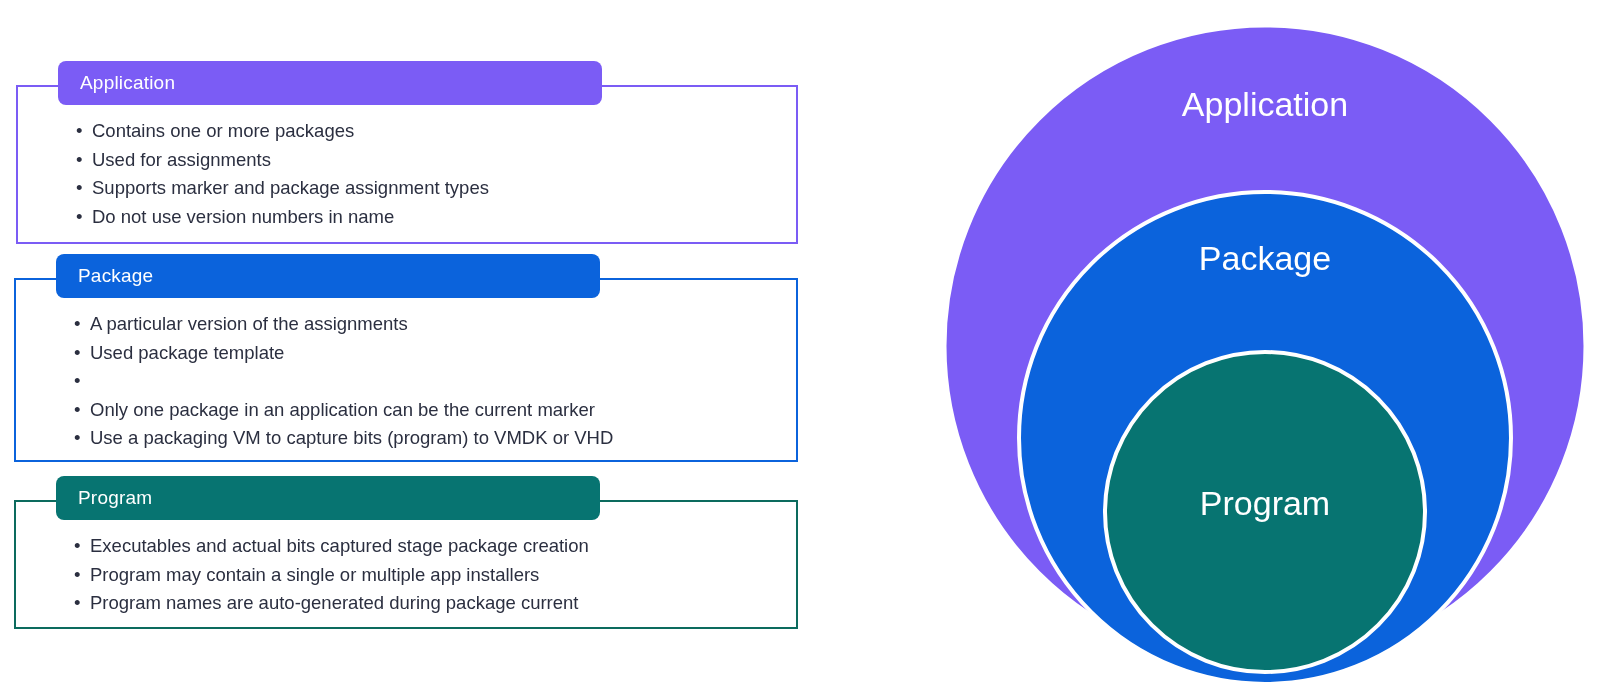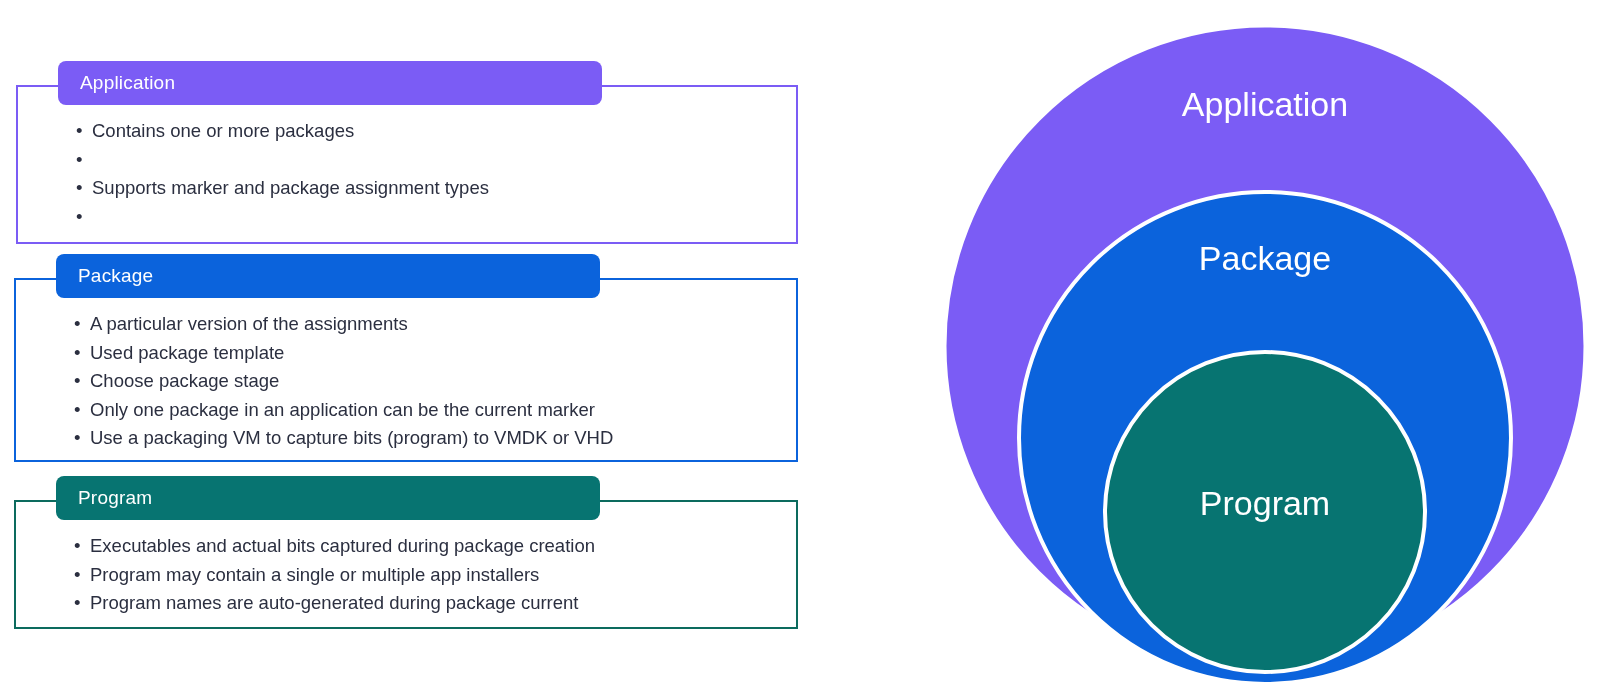--- a/index.html
+++ b/index.html
@@ -124,69 +124,70 @@
     <div class="group-header">
       <span>Application</span>
     </div>
     <div class="group-body">
       <div class="bullet-row">
         <span class="bullet-dot">•</span>
         <span class="bullet-text">Contains one or more packages</span>
       </div>
       <div class="bullet-row">
         <span class="bullet-dot">•</span>
+        <span class="bullet-text">Used for assignments</span>
       </div>
       <div class="bullet-row">
         <span class="bullet-dot">•</span>
         <span class="bullet-text">Supports marker and package assignment types</span>
       </div>
       <div class="bullet-row">
         <span class="bullet-dot">•</span>
+        <span class="bullet-text">Do not use version numbers in name</span>
       </div>
     </div>
   </div>
 
   <div class="group-box" id="box-package">
     <div class="group-frame"></div>
     <div class="group-header">
       <span>Package</span>
     </div>
     <div class="group-body">
       <div class="bullet-row">
         <span class="bullet-dot">•</span>
         <span class="bullet-text">A particular version of the assignments</span>
       </div>
       <div class="bullet-row">
         <span class="bullet-dot">•</span>
         <span class="bullet-text">Used package template</span>
       </div>
       <div class="bullet-row">
         <span class="bullet-dot">•</span>
-        <span class="bullet-text">Choose package stage</span>
       </div>
       <div class="bullet-row">
         <span class="bullet-dot">•</span>
         <span class="bullet-text">Only one package in an application can be the current marker</span>
       </div>
       <div class="bullet-row">
         <span class="bullet-dot">•</span>
         <span class="bullet-text">Use a packaging VM to capture bits (program) to VMDK or VHD</span>
       </div>
     </div>
   </div>
 
   <div class="group-box" id="box-program">
     <div class="group-frame"></div>
     <div class="group-header">
       <span>Program</span>
     </div>
     <div class="group-body">
       <div class="bullet-row">
         <span class="bullet-dot">•</span>
-        <span class="bullet-text">Executables and actual bits captured during package creation</span>
+        <span class="bullet-text">Executables and actual bits captured stage package creation</span>
       </div>
       <div class="bullet-row">
         <span class="bullet-dot">•</span>
         <span class="bullet-text">Program may contain a single or multiple app installers</span>
       </div>
       <div class="bullet-row">
         <span class="bullet-dot">•</span>
         <span class="bullet-text">Program names are auto-generated during package current</span>
       </div>
     </div>

